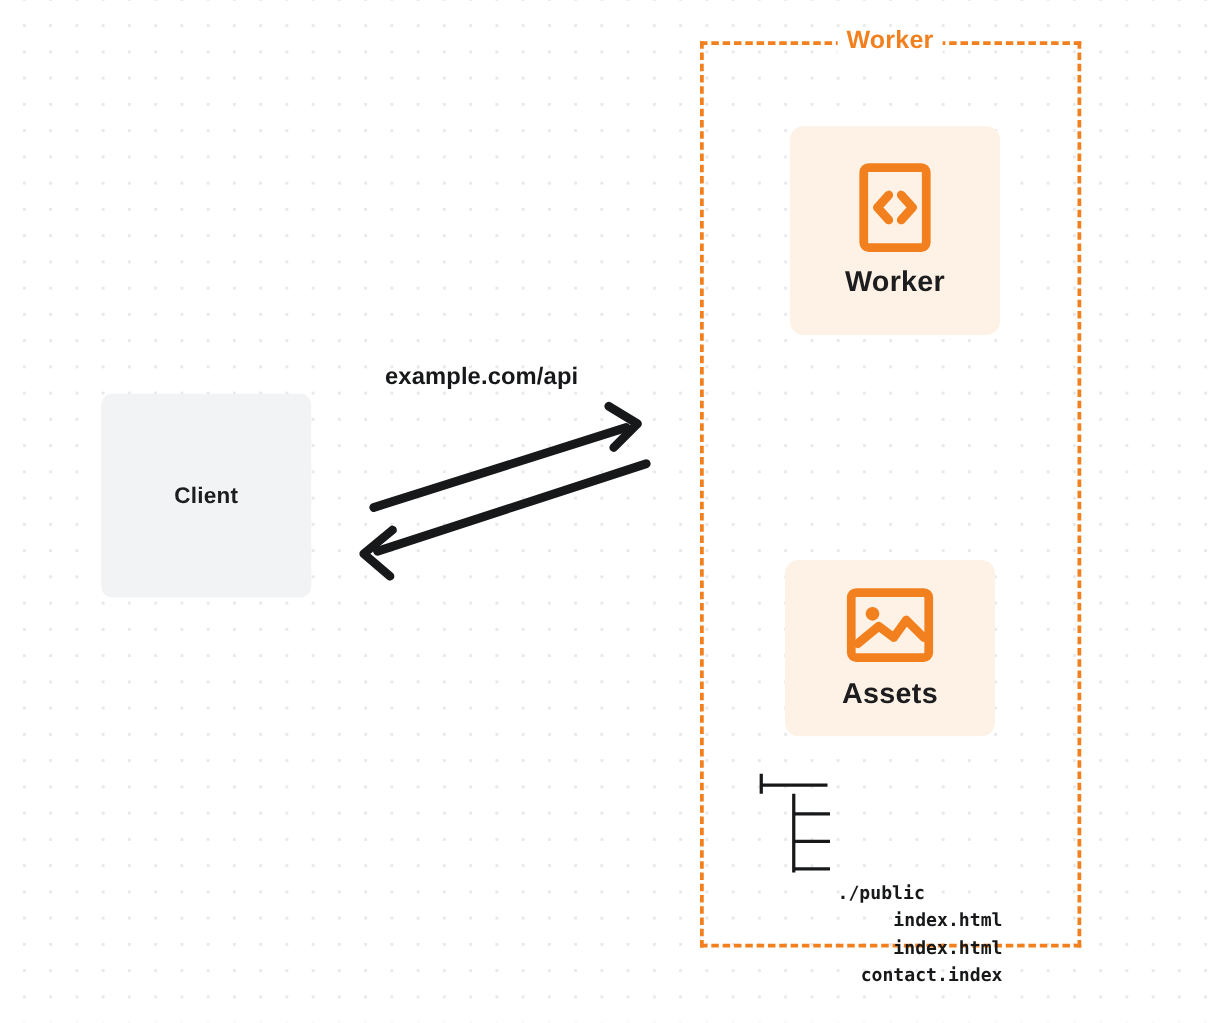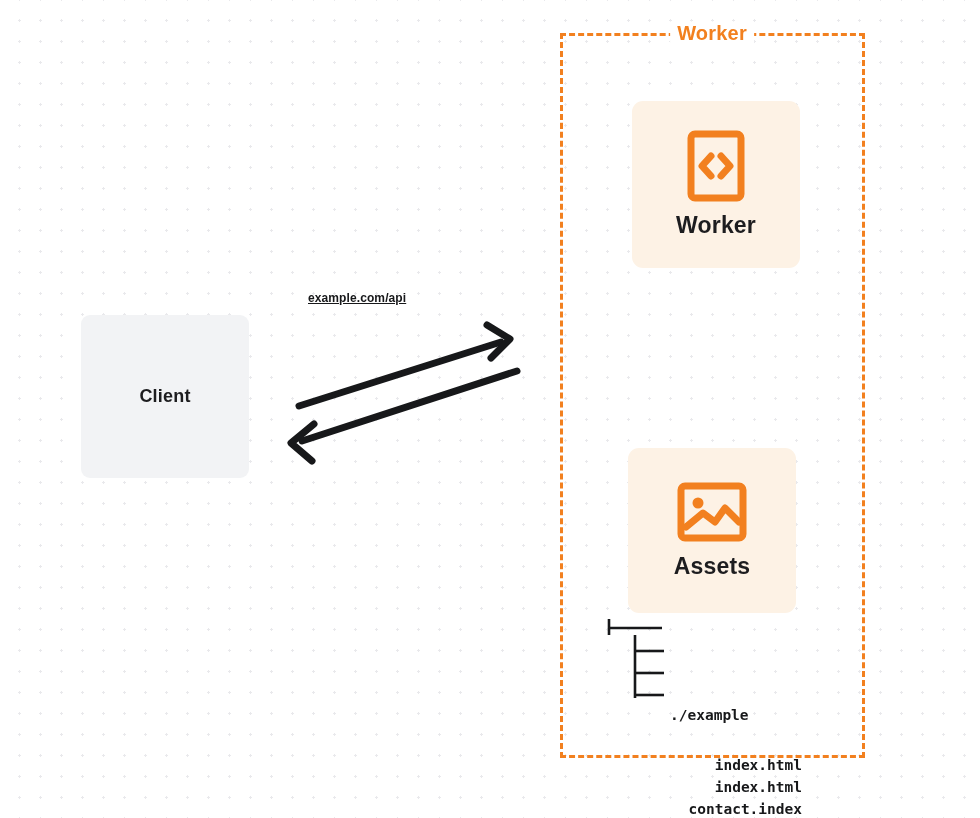--- a/index.html
+++ b/index.html
@@ -42,26 +42,25 @@
     font-weight: bold;
     color: #1d1d1f;
     letter-spacing: 0.2px;
   }
 
   
   .request-label {
     position: absolute;
     left: 308px;
     top: 291px;
-    font-size: 12px;
+    font-size: 19px;
     font-weight: bold;
     color: #17181a;
     letter-spacing: 0.1px;
     white-space: nowrap;
-    text-decoration: underline;
   }
 
   
   .arrows {
     position: absolute;
     left: 0;
     top: 0;
     width: 980px;
     height: 818px;
     pointer-events: none;
@@ -105,21 +104,21 @@
   .card-worker {
     left: 632px;
     top: 101px;
     width: 168px;
     height: 167px;
   }
   .card-assets {
     left: 628px;
     top: 448px;
     width: 168px;
-    height: 165px;
+    height: 141px;
   }
   .card-icon {
     display: block;
     margin-bottom: 10px;
   }
   .card-label {
     font-size: 23px;
     font-weight: bold;
     color: #1d1d1f;
     letter-spacing: 0.2px;
@@ -154,21 +153,20 @@
   .tree-root-name {
     position: absolute;
     left: 64px;
     top: 0px;
     white-space: pre;
   }
   .tree-child-name {
     position: absolute;
     right: 0px;
     white-space: pre;
-    margin-top: 28px;
   }
 </style>
 </head>
 <body>
 
 <div id="canvas">
 
   <div class="client-node">
     <span class="client-label">Client</span>
   </div>
@@ -216,20 +214,20 @@
       <line x1="3" y1="11" x2="56" y2="11" stroke="#17181a" stroke-width="2.6"></line>
 
       <line x1="29" y1="18" x2="29" y2="81" stroke="#17181a" stroke-width="2.6"></line>
 
       <line x1="29" y1="34" x2="58" y2="34" stroke="#17181a" stroke-width="2.6"></line>
       <line x1="29" y1="56" x2="58" y2="56" stroke="#17181a" stroke-width="2.6"></line>
       <line x1="29" y1="78" x2="58" y2="78" stroke="#17181a" stroke-width="2.6"></line>
     </svg>
 
     <span class="tree-names">
-      <span class="tree-root-name" style="top:2px;">./example</span>
+      <span class="tree-root-name" style="top:2px;">./public</span>
       <span class="tree-child-name" style="top:24px;">index.html</span>
       <span class="tree-child-name" style="top:46px;">index.html</span>
       <span class="tree-child-name" style="top:68px;">contact.index</span>
     </span>
   </div>
 
 </div>
 
 </body></html>

